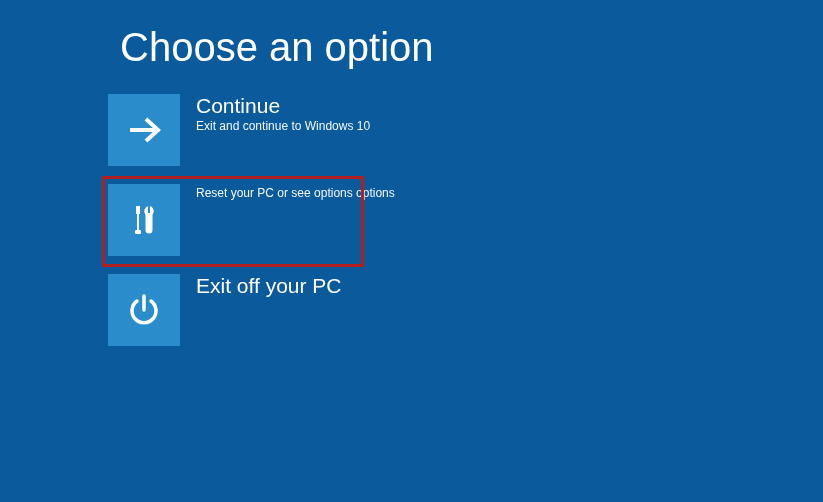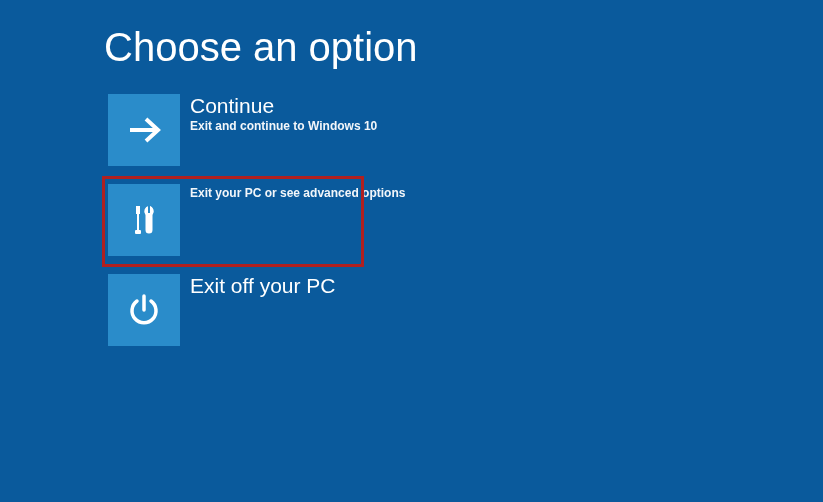--- a/index.html
+++ b/index.html
@@ -11,21 +11,21 @@
       width: 823px;
       height: 502px;
       background: #0a5a9c;
       font-family: "Segoe UI", "Segoe UI Light", Arial, sans-serif;
       color: #ffffff;
       overflow: hidden;
       position: relative;
     }
     .page-title {
       position: absolute;
-      left: 104px;
+      left: 120px;
       top: 25px;
       font-size: 40px;
       font-weight: 300;
     }
     .options {
       position: absolute;
       left: 108px;
       top: 94px;
     }
     .option {
@@ -40,31 +40,31 @@
     .tile {
       width: 72px;
       height: 72px;
       background: #2a8cca;
       display: flex;
       align-items: center;
       justify-content: center;
       flex-shrink: 0;
     }
     .option-text {
-      margin-left: 10px;
+      margin-left: 16px;
       padding-top: 0px;
     }
     .option-title {
       font-size: 21px;
       font-weight: 300;
       line-height: 1.1;
     }
     .option-subtitle {
       font-size: 12px;
-      font-weight: 700;
+      font-weight: 400;
       margin-top: 2px;
       color: rgba(255,255,255,0.95);
       text-align: right;
     }
     .highlight-box {
       position: absolute;
       border: 3px solid #b02020;
       pointer-events: none;
       left: -6px;
       top: -8px;
@@ -111,21 +111,21 @@
             <rect x="13" y="32" width="6" height="4" rx="1"></rect>
 
             <path d="M28 8 a5 5 0 0 0 -4 8 l0 16 a3 3 0 0 0 6 0 l0 -16 a5 5 0 0 0 -2 -8 z M27 9 l0 6 l2 0 l0 -6 z" fill="#ffffff"></path>
             <path d="M27 8 a5.5 5.5 0 0 0 -3.5 9 l0 15 a3.5 3.5 0 0 0 7 0 l0 -15 a5.5 5.5 0 0 0 -3.5 -9 z" fill="#ffffff"></path>
             <rect x="26" y="8" width="2" height="7" fill="#2a8cca"></rect>
           </g>
         </svg>
       </span>
     </div>
     <div class="option-text">
-      <div class="option-subtitle">Exit your PC or see advanced options</div>
+      <div class="option-subtitle">Reset your PC or see options options</div>
     </div>
   </div>
 
   <div class="option">
     <div class="tile">
       <span>
         <svg width="44" height="44" viewBox="0 0 44 44">
           <g stroke="#ffffff" stroke-width="3.5" fill="none" stroke-linecap="round">
             <path d="M 15 13 A 12 12 0 1 0 29 13"></path>
             <line x1="22" y1="8" x2="22" y2="22"></line>

